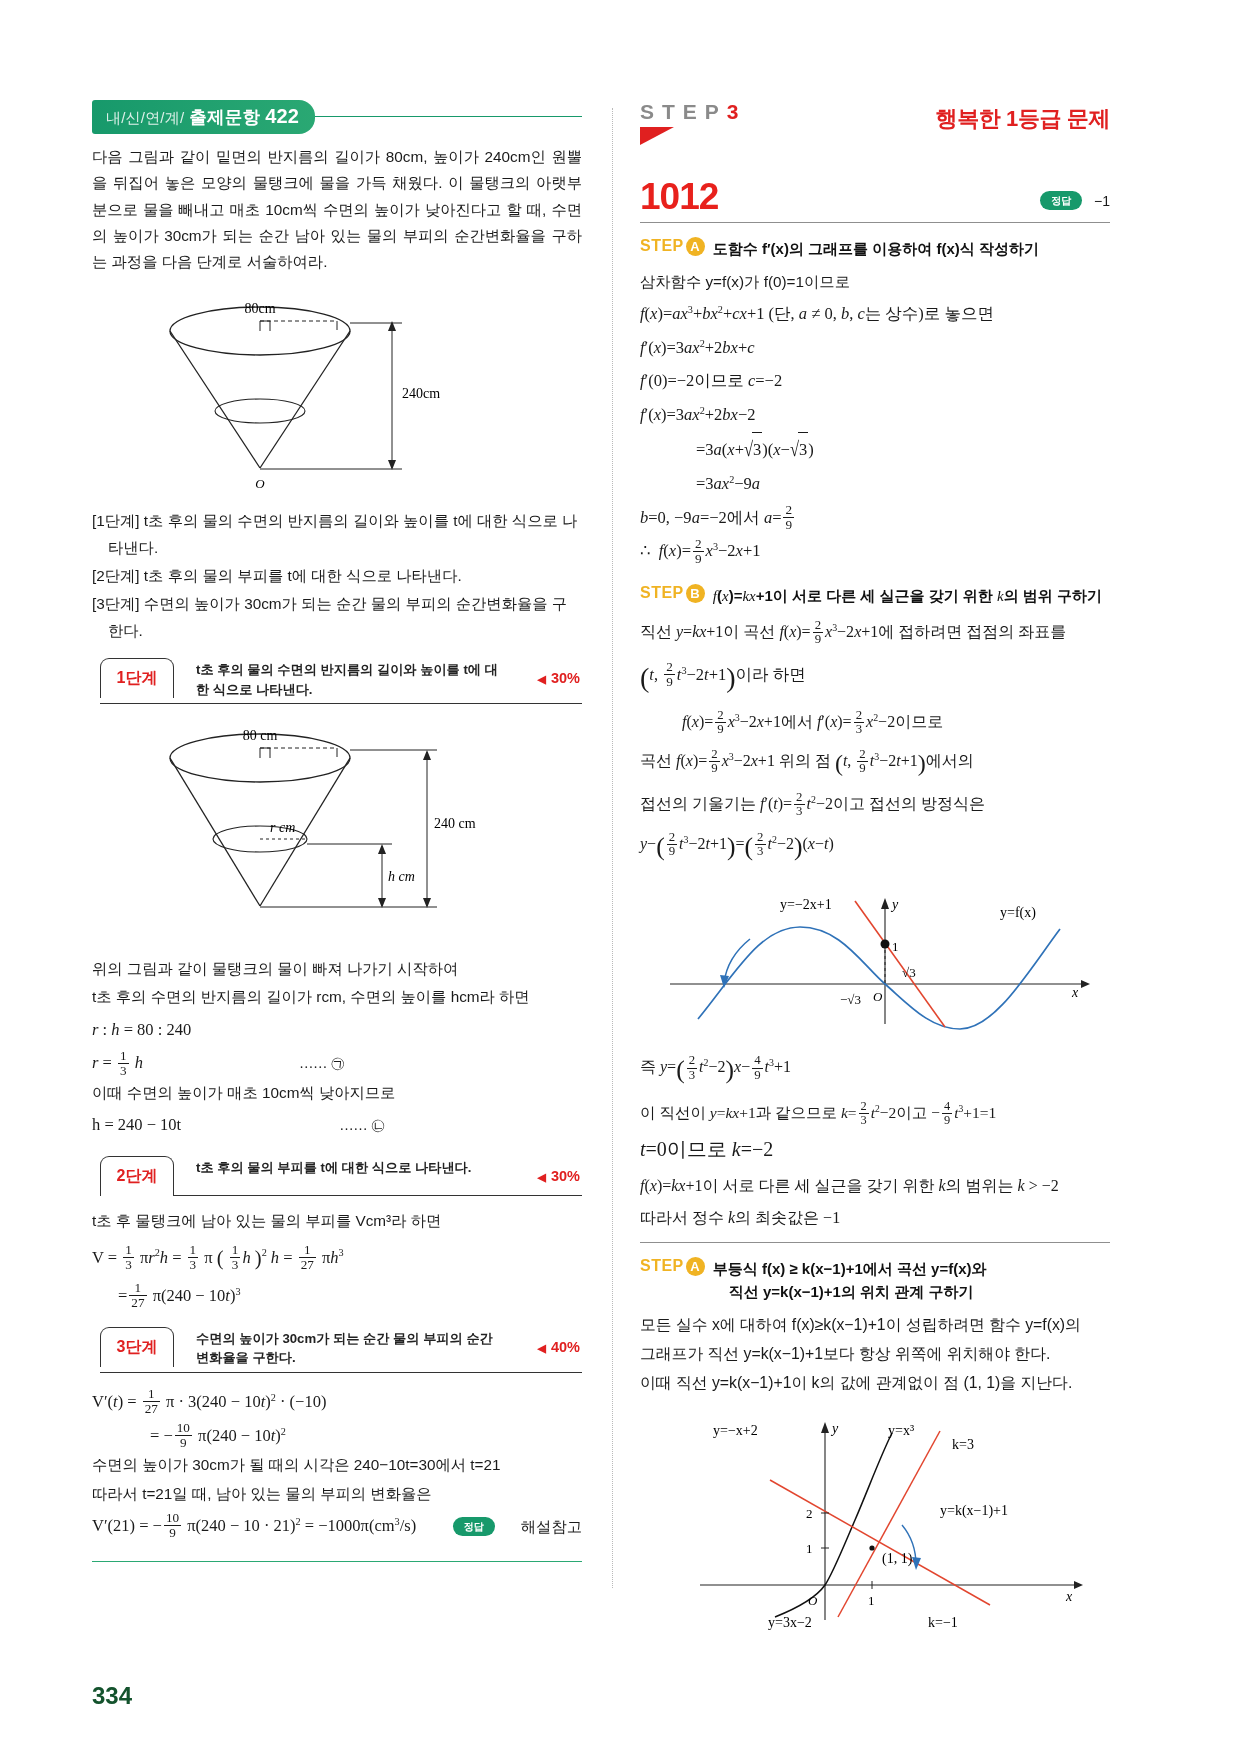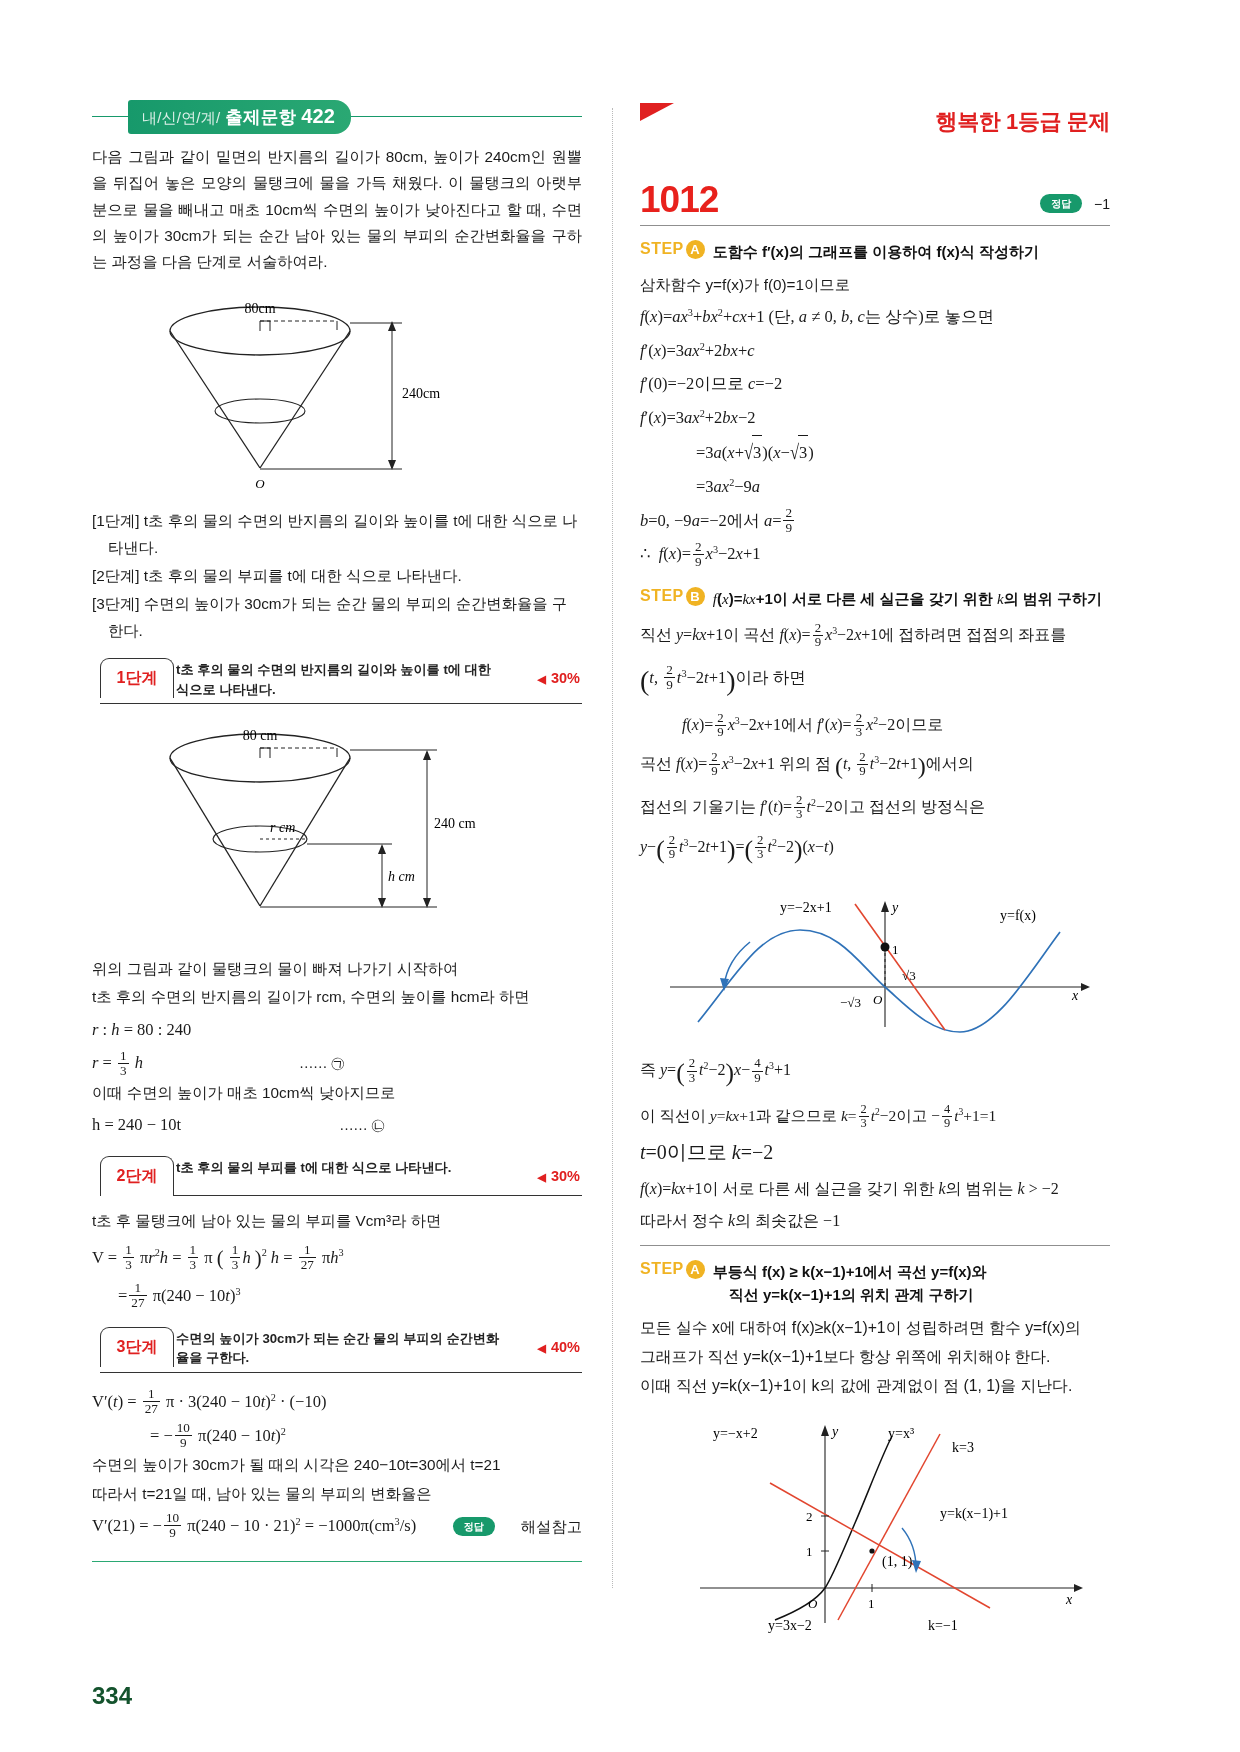--- a/index.html
+++ b/index.html
@@ -29,21 +29,20 @@
     background:#1f9465;
     background:linear-gradient(90deg,#17996b 0%,#2aa873 100%);
     color:#fff;
     font-family:"Liberation Sans", sans-serif;
     font-weight:bold;
     font-size:17.5px;
     letter-spacing:.2px;
     padding:5px 16px 6px 14px;
     border-radius:3px 16px 16px 3px;
     line-height:1.15;
-    margin-left:36px;
   }
   .tag .num { font-size:20px; }
   .tag .slash { font-weight:normal; font-size:15px; opacity:.85; }
   .tag-rule {
     position:absolute; left:0; right:0; top:16px;
     border-top:1.6px solid #17996b; z-index:-1;
   }
 
   
   .ko { font-family:"Liberation Sans", sans-serif; font-size:15.3px; }
@@ -68,21 +67,21 @@
 
   
   .figure { position:relative; margin:8px auto 10px auto; }
 
   
   .stepbox {
     position:relative;
     border-bottom:1.1px solid #333;
     min-height:46px;
     margin:14px 0 12px 8px;
-    padding-left:76px;
+    padding-left:96px;
     padding-bottom:3px;
   }
   .stepbox .chip {
     position:absolute; left:0; top:0;
     width:74px; height:40px;
     border:1.1px solid #333;
     border-bottom:none;
     border-radius:9px 9px 0 0;
     background:#fff;
     display:flex; align-items:center; justify-content:center;
@@ -341,20 +340,23 @@
         <span class="ko" style="margin-left:22px;">해설참고</span>
       </div>
     </div>
 
     <hr class="hr-green">
   </div>
 
   <div class="col-right">
 
     <div class="step3-bar">
+      <div class="step3">
+        <span>STEP</span><span class="n3">3</span>
+      </div>
       <div class="flag"></div>
       <div class="happy">행복한 1등급 문제</div>
     </div>
 
     <div class="qhead">
       <span class="qno">1012</span>
       <span class="ansbox">
         <span class="pill">정답</span>
         <span style="margin-left:8px;">−1</span>
       </span>

